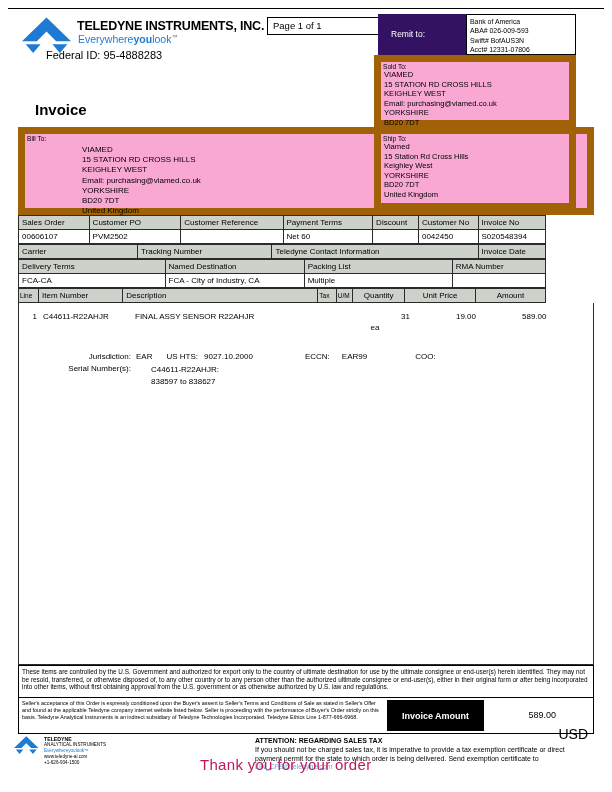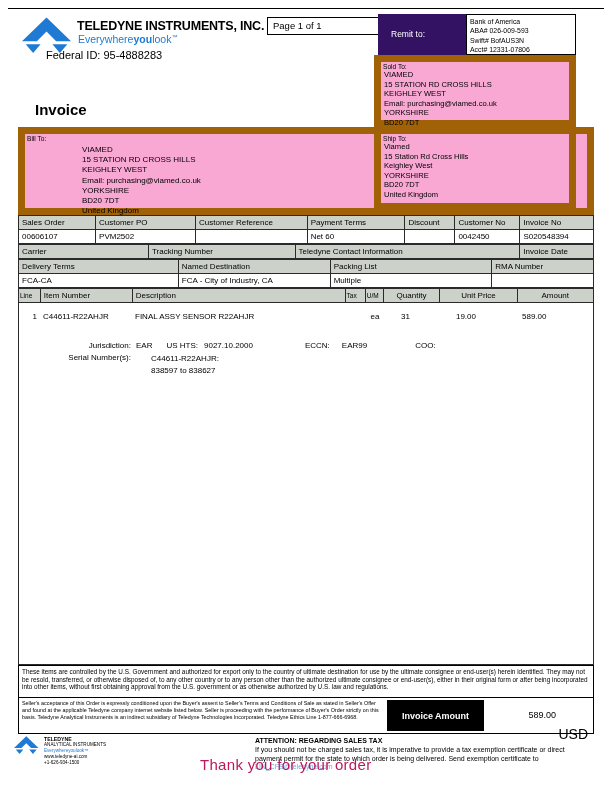--- a/index.html
+++ b/index.html
@@ -33,35 +33,35 @@
   .shipto-box { left:374px; top:127px; width:202px; height:83px; }
   .billto-box { left:18px; top:127px; width:576px; height:88px; }
   .box-label { font-size:6.6px; padding:1px 0 0 2px; }
   .addr-lines { font-size:7.6px; line-height:9.6px; padding-left:3px; }
   .billto-lines { position:absolute; left:57px; top:11px; font-size:8px; line-height:10.2px; }
 
   .invoice-title { left:35px; top:101px; font-size:15px; font-weight:bold; }
 
   
   .tables-wrap { left:18px; top:215px; width:576px; height:450px; display:flex; flex-direction:column; }
-  table.it { border-collapse:collapse; table-layout:fixed; width:576px; }
+  table.it { border-collapse:collapse; table-layout:fixed; width:528px; }
   table.it td { border:1px solid #2a2a2a; height:11px; font-size:8px; padding:1px 3px 1px 3px;
                 overflow:hidden; white-space:nowrap; }
   table.it td.hdr { background:#ccd1ca; }
   table.it td.ctr { text-align:center; }
   table.it td.sm { font-size:6.5px; padding:1px 1px; }
 
   .items-body { border-left:1px solid #2a2a2a; border-right:1px solid #2a2a2a; border-bottom:1px solid #2a2a2a;
                 box-sizing:border-box; flex:1; position:relative; font-size:8px; }
   .item-row { display:flex; padding-top:9px; }
   .c-line   { width:22px; text-align:right; padding-right:4px; box-sizing:border-box; }
   .c-item   { width:92px; padding-left:2px; box-sizing:border-box; }
   .c-desc   { width:213px; padding-left:2px; box-sizing:border-box; }
   .c-tax    { width:20px; box-sizing:border-box; }
-  .c-um     { width:18px; text-align:center; box-sizing:border-box; }
+  .c-um     { width:18px; text-align:center; box-sizing:border-box;margin-top:11px; }
   .c-qty    { width:57px; padding-left:17px; box-sizing:border-box; }
   .c-unit   { width:77px; text-align:right; padding-right:42px; box-sizing:border-box; }
   .c-amt    { width:75px; padding-left:4px; box-sizing:border-box; }
 
   .detail-row { display:flex; }
   .d1 { margin-top:20px; }
   .d2 { margin-top:3px; }
   .d-label { width:112px; text-align:right; flex:none; }
   .serial-lines { margin-left:20px; line-height:11.5px; }
 

